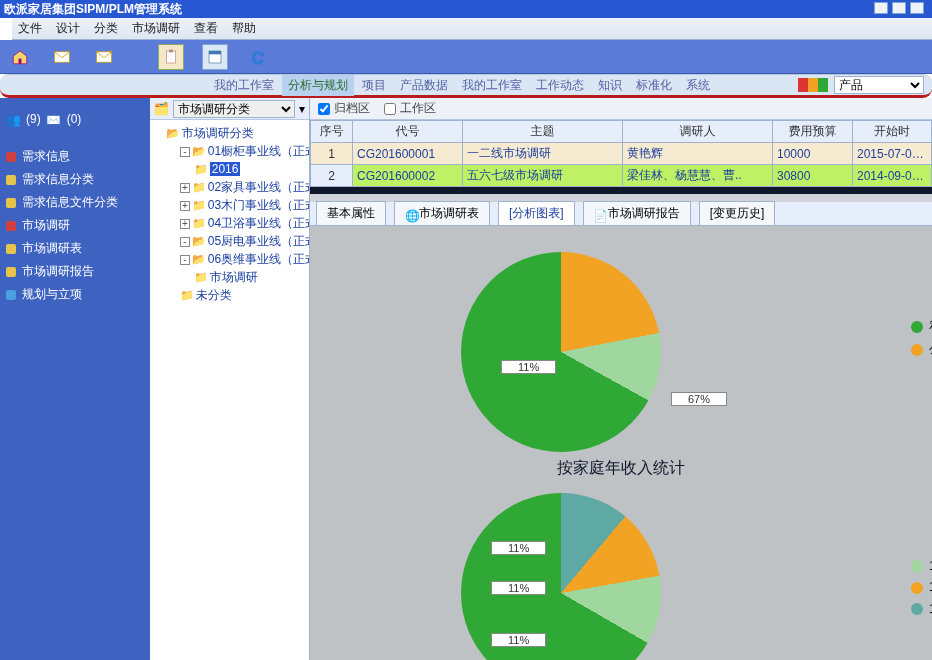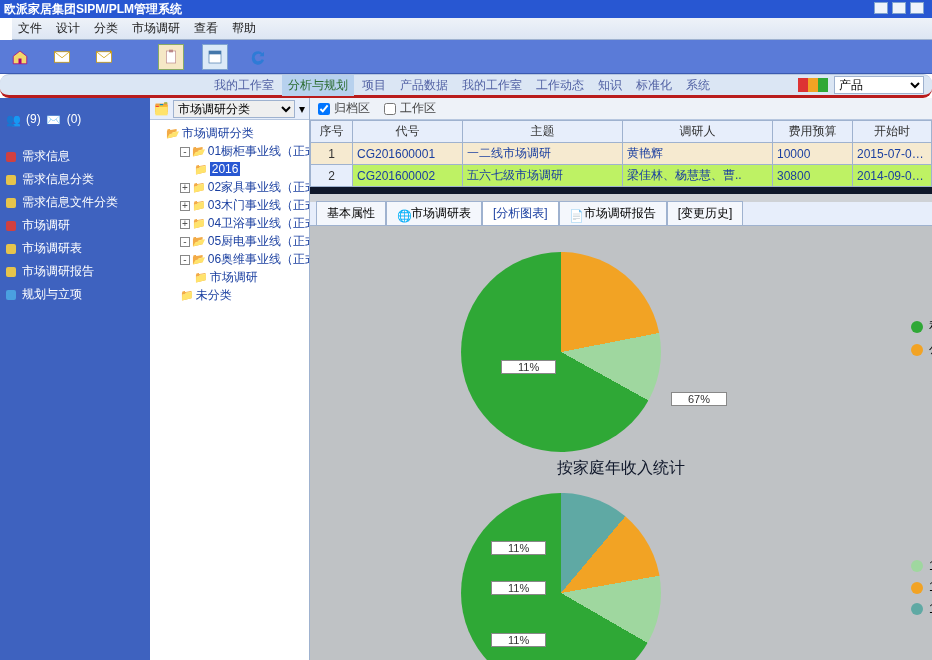--- a/index.html
+++ b/index.html
@@ -68,21 +68,21 @@
 
 .datatable { background:#bef264; border-bottom:7px solid #0f172a; }
 table.grid { border-collapse:collapse; width:100%; table-layout:fixed;}
 table.grid th, table.grid td { border:1px solid #9fb2cf; padding:2px 4px; height:20px; overflow:hidden; text-overflow:ellipsis; white-space:nowrap;}
 table.grid th { background:#e7eefb; color:#333; font-weight:normal; text-align:center;}
 table.grid td { color:#1a3fa0; }
 table.grid tr.selrow td { background:#f6ead0; }
 table.grid td.idx { text-align:center; background:#e7eefb; color:#333;}
 
 
-.tabs { height:24px; background:#e7eefb; display:flex; align-items:flex-end; padding:0 6px; gap:0; border-bottom:1px solid #9fb2cf; margin-top:8px;}
+.tabs { height:24px; background:#e7eefb; display:flex; align-items:flex-end; padding:0 6px; gap:8px; border-bottom:1px solid #9fb2cf; margin-top:8px;}
 .tab { padding:3px 10px; border:1px solid #9fb2cf; border-bottom:none; background:#f4f7fc; cursor:default; display:flex; align-items:center; gap:4px;}
 .tab.active { background:#fff; color:#1a3fa0;}
 .tab .dot { width:10px; height:10px; display:inline-block;}
 
 
 .chartarea { flex:1; overflow:auto; background:#bfc2c5; position:relative;}
 .chartbox { width:560px; margin:6px auto 0; background:#bfc2c5;}
 .chart-inner { position:relative; width:560px; height:200px;}
 .pie { position:absolute; left:120px; top:0; width:200px; height:200px; border-radius:50%; }
 .legend { position:absolute; right:-170px; top:60px; width:160px;}

